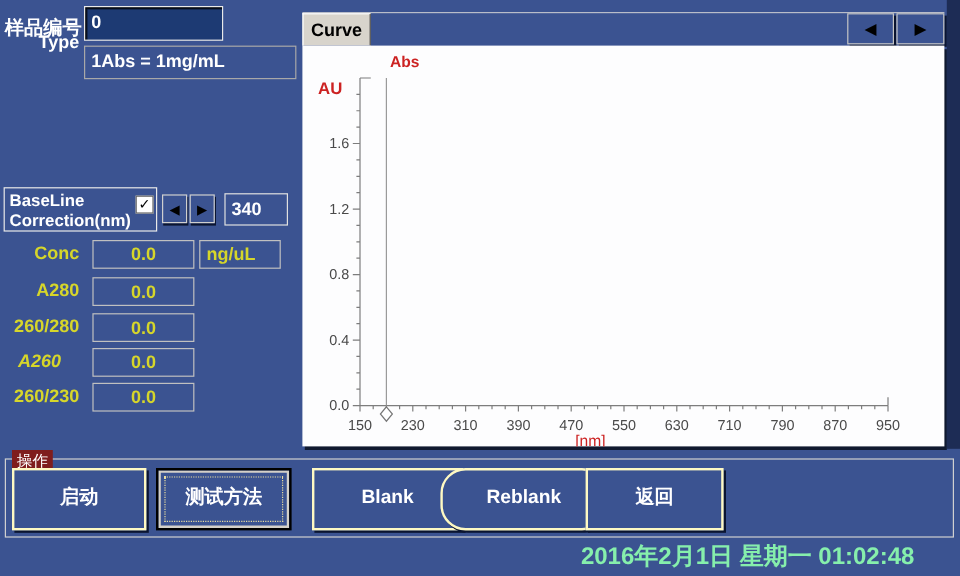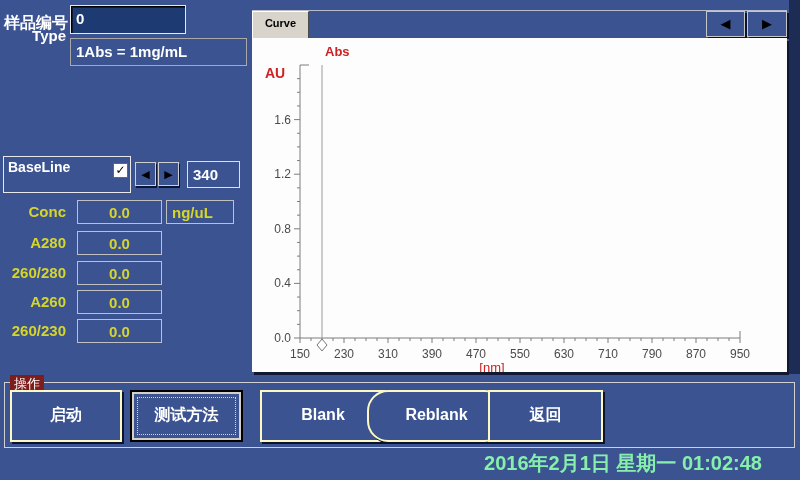--- a/index.html
+++ b/index.html
@@ -41,21 +41,21 @@
     border:1px solid #c0c0c0;box-sizing:border-box;text-align:center;
     color:#d6d62a;font-weight:bold;font-size:15px;padding-top:3px;
   }
   .unitbox{
     border:1px solid #c0c0c0;box-sizing:border-box;
     color:#d6d62a;font-weight:bold;font-size:15px;padding:3px 0 0 5px;
   }
   
   .tabline{background:#b9bdc9;height:1px;}
   .tab{
-    background:#d8d4cc;color:#000;font-weight:bold;font-size:11px;
+    background:#d8d4cc;color:#000;font-weight:bold;font-size:15px;
     text-align:center;padding-top:5px;box-sizing:border-box;
     border-top:1px solid #fff;border-left:1px solid #fff;border-right:1px solid #4a4a4a;
     cursor:pointer;
   }
   .pager{
     background:#3b5391;border:1px solid #c6c6c6;box-sizing:border-box;
     box-shadow:2px 2px 0 #0a1430;color:#000;text-align:center;
     font-size:13px;padding-top:4px;cursor:pointer;
   }
   .chart-panel{background:#fdfdfe;box-shadow:2px 3px 0 #10192f;}
@@ -90,20 +90,21 @@
 
 <div class="abs wlabel" style="left:4px;top:13px;font-size:16px;">样品编号</div>
 <div class="abs sunken" style="left:70px;top:5px;width:116px;height:29px;">0</div>
 
 <div class="abs wlabel" style="left:0;top:27px;width:66px;text-align:right;">Type</div>
 <div class="abs flatbox" style="left:70px;top:38px;width:177px;height:28px;">1Abs = 1mg/mL</div>
 
 <div class="abs groupline" style="left:3px;top:156px;width:128px;height:37px;">
   <div class="wlabel" style="position:absolute;left:4px;top:2px;font-size:14px;line-height:16px;">
     <span>BaseLine</span><br>
+    <span>Correction(nm)</span>
   </div>
 </div>
 <div class="abs checkbox" style="left:113px;top:163px;">
   <span>✓</span>
 </div>
 <div class="abs mini-btn" style="left:135px;top:162px;width:21px;height:24px;">
   <span>◀</span>
 </div>
 <div class="abs mini-btn" style="left:158px;top:162px;width:21px;height:24px;">
   <span>▶</span>
@@ -113,21 +114,21 @@
 <div class="abs ylabel" style="left:0;top:203px;width:66px;text-align:right;">Conc</div>
 <div class="abs valbox" style="left:77px;top:200px;width:85px;height:24px;">0.0</div>
 <div class="abs unitbox" style="left:166px;top:200px;width:68px;height:24px;">ng/uL</div>
 
 <div class="abs ylabel" style="left:0;top:234px;width:66px;text-align:right;">A280</div>
 <div class="abs valbox" style="left:77px;top:231px;width:85px;height:24px;">0.0</div>
 
 <div class="abs ylabel" style="left:0;top:264px;width:66px;text-align:right;">260/280</div>
 <div class="abs valbox" style="left:77px;top:261px;width:85px;height:24px;">0.0</div>
 
-<div class="abs ylabel" style="left:0;top:293px;width:66px;text-align:right;">A260</div>
+<div class="abs ylabel" style="left:0;top:293px;width:66px;text-align:center;font-style:italic;">A260</div>
 <div class="abs valbox" style="left:77px;top:290px;width:85px;height:24px;">0.0</div>
 
 <div class="abs ylabel" style="left:0;top:322px;width:66px;text-align:right;">260/230</div>
 <div class="abs valbox" style="left:77px;top:319px;width:85px;height:24px;">0.0</div>
 
 <div class="abs tabline" style="left:252px;top:10px;width:535px;"></div>
 <div class="abs tab" style="left:252px;top:11px;width:57px;height:27px;">Curve</div>
 <div class="abs pager" style="left:706px;top:11px;width:39px;height:26px;">
   <span>◀</span>
 </div>

